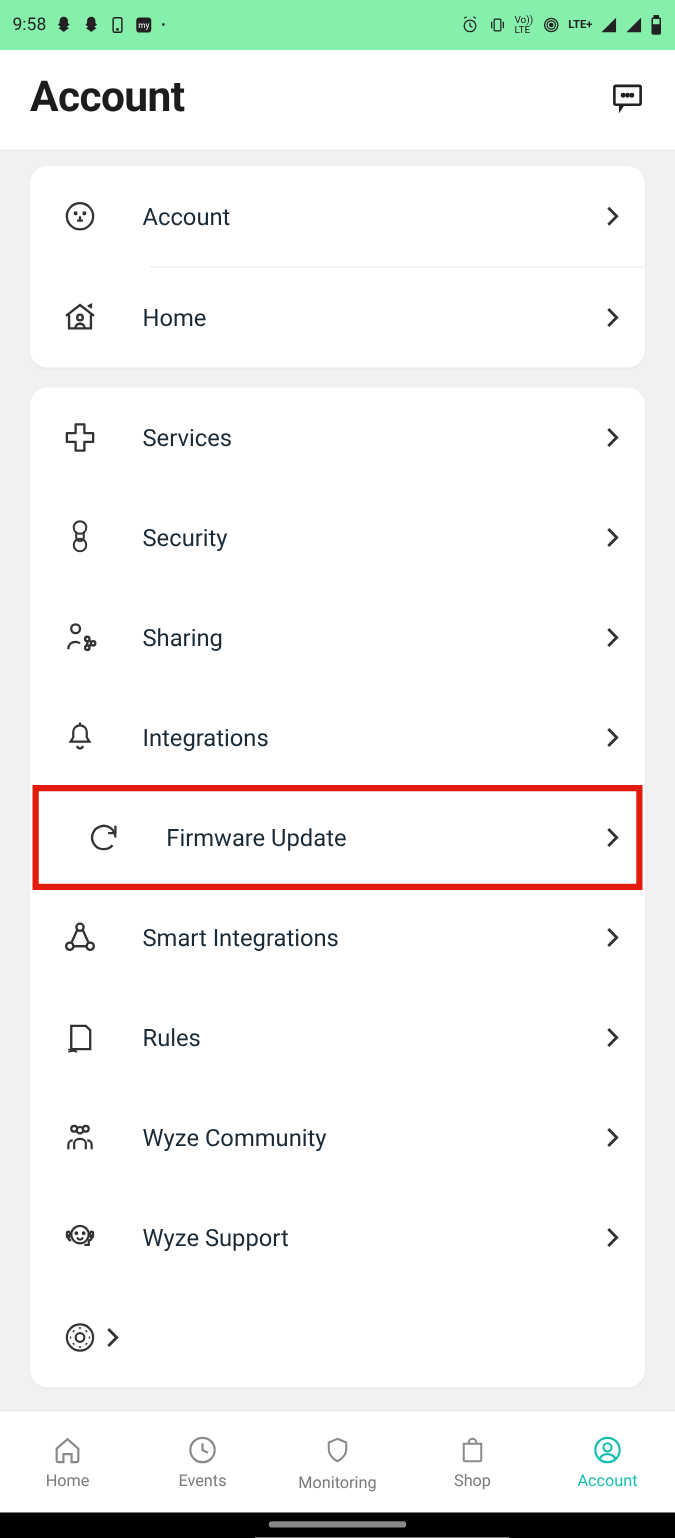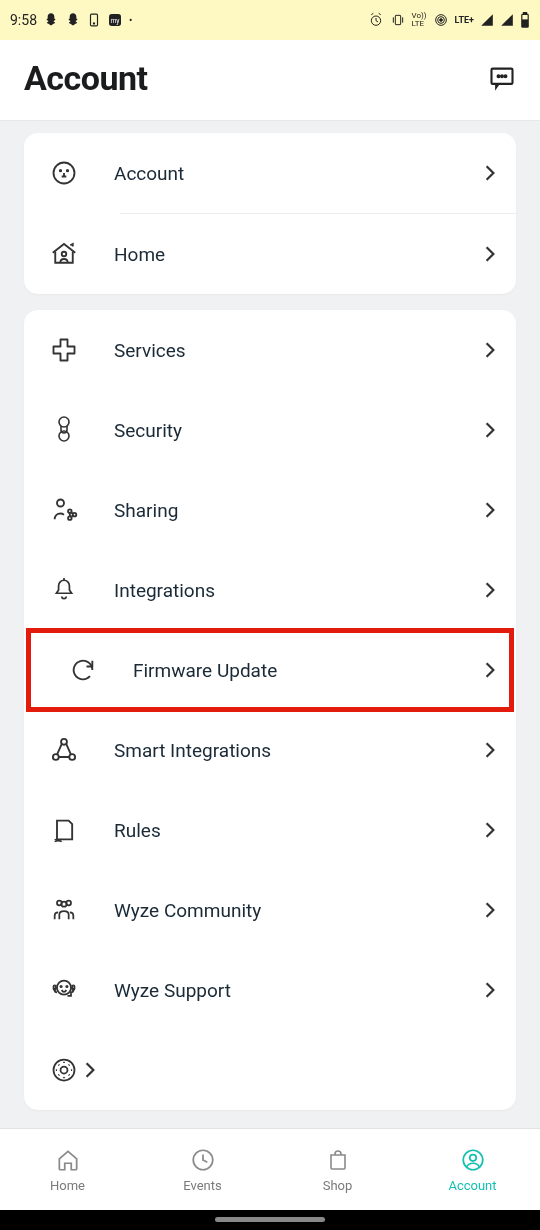--- a/index.html
+++ b/index.html
@@ -1,17 +1,17 @@
 <!DOCTYPE html>
 <html><head>
 <meta charset="utf-8">
 <style>
   * { box-sizing: border-box; margin: 0; padding: 0; }
   body { font-family: -apple-system, BlinkMacSystemFont, "Segoe UI", Roboto, sans-serif; background:#f0f1f2; width:540px; height:1230px; overflow:hidden; }
-  .statusbar { height:40px; background:#fef9c3; display:flex; align-items:center; justify-content:space-between; padding:0 10px; font-size:14px; color:#222; }
+  .statusbar { height:40px; background:#86efac; display:flex; align-items:center; justify-content:space-between; padding:0 10px; font-size:14px; color:#222; }
   .statusbar .left, .statusbar .right { display:flex; align-items:center; gap:6px; }
   .statusbar .right span { font-size:10px; line-height:10px; }
   .statusbar svg { display:block; }
   .header { background:#fff; padding:18px 24px 22px 24px; display:flex; align-items:center; justify-content:space-between; border-bottom:1px solid #e8e8e8; }
   .header h1 { font-size:34px; font-weight:700; color:#1a1c1e; letter-spacing:-0.5px; }
   .chat-icon { }
   .content { padding:12px 24px 0 24px; }
   .card { background:#fff; border-radius:14px; box-shadow:0 1px 2px rgba(0,0,0,0.04); margin-bottom:16px; }
   .row { display:flex; align-items:center; padding:0 20px; height:80px; position:relative; cursor:pointer; }
   .row .icon { width:40px; display:flex; justify-content:center; }
@@ -281,20 +281,26 @@
     <span>Home</span>
   </div>
   <div class="navitem">
     <svg width="26" height="26" viewBox="0 0 24 24" fill="none" stroke="#8a8a8a" stroke-width="1.6">
         <circle cx="12" cy="12" r="9"></circle>
         <path d="M12 7v5l4 2"></path>
       </svg>
     <span>Events</span>
   </div>
   <div class="navitem">
+    <svg width="24" height="28" viewBox="0 0 24 24" fill="none" stroke="#8a8a8a" stroke-width="1.6">
+        <path d="M12 3l7 3v5c0 5-3 8-7 10-4-2-7-5-7-10V6z"></path>
+      </svg>
+    <span>Monitoring</span>
+  </div>
+  <div class="navitem">
     <svg width="24" height="26" viewBox="0 0 24 24" fill="none" stroke="#8a8a8a" stroke-width="1.6">
         <path d="M5 7h14v13a1 1 0 01-1 1H6a1 1 0 01-1-1z"></path>
         <path d="M9 7V6a3 3 0 016 0v1"></path>
       </svg>
     <span>Shop</span>
   </div>
   <div class="navitem active">
     <svg width="26" height="26" viewBox="0 0 24 24" fill="none" stroke="#16c0b1" stroke-width="1.6">
         <circle cx="12" cy="12" r="9"></circle>
         <circle cx="12" cy="10" r="3"></circle>

